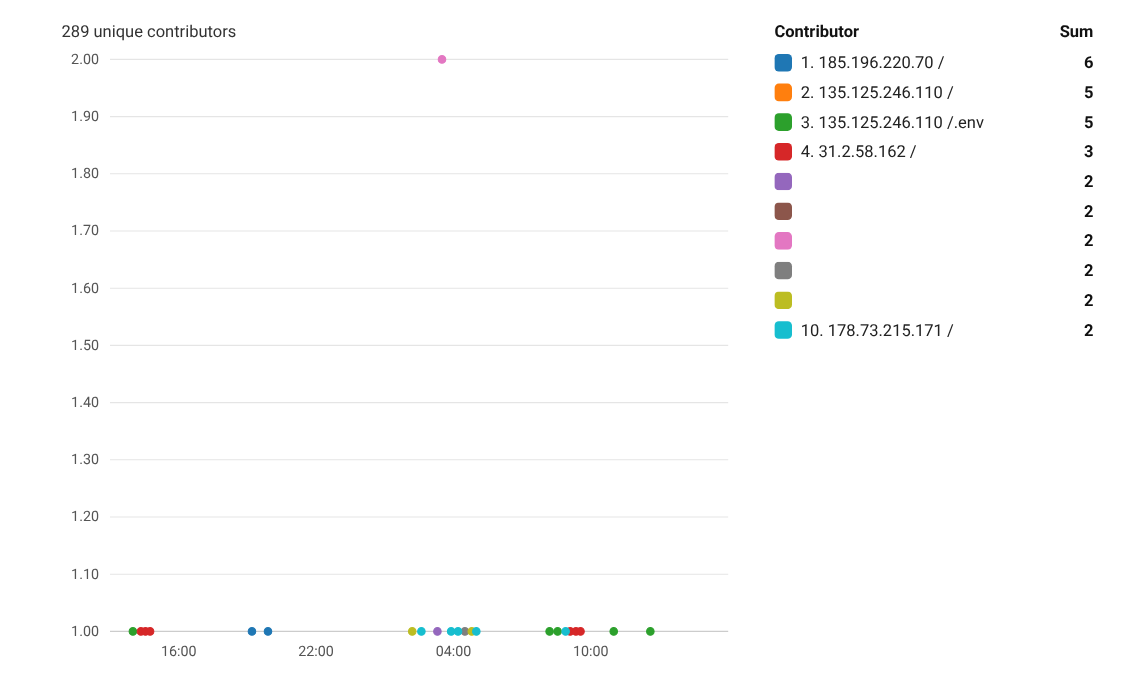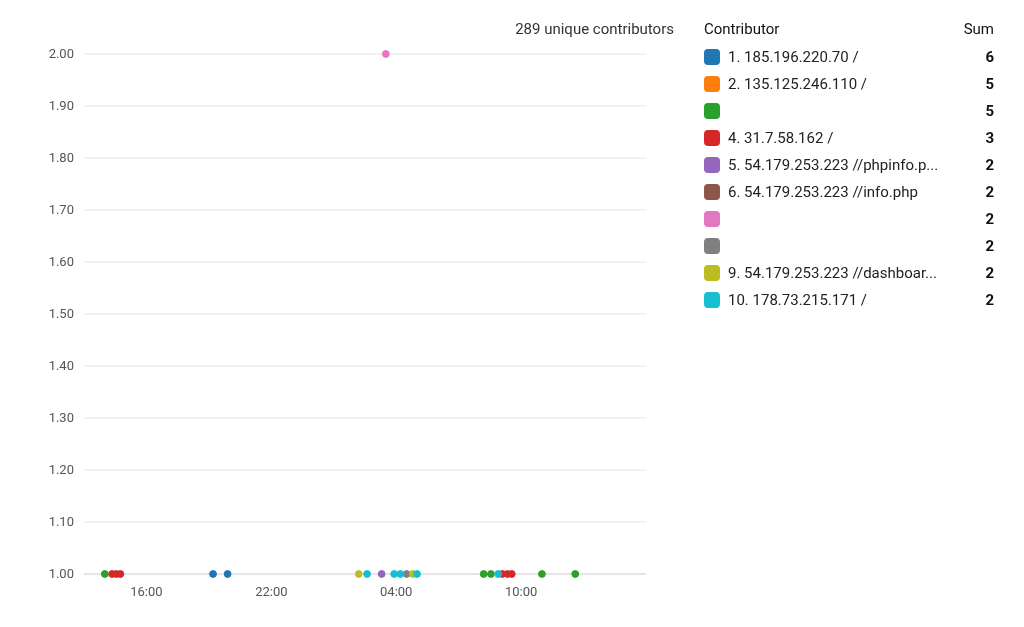--- a/index.html
+++ b/index.html
@@ -10,22 +10,21 @@
       width: 1024px;
       height: 627px;
       overflow: hidden;
       font-size: 15px;
     }
     .container {
       display: flex;
       flex-direction: row;
       width: 100%;
       height: 100%;
-      padding: 20px 30px 10px 26px;
-      text-align: right;
+      padding: 20px 30px 10px 42px;
     }
     .chart-panel {
       flex: 1 1 auto;
       display: flex;
       flex-direction: column;
       position: relative;
     }
     .chart-title {
       font-size: 15px;
       font-weight: 400;
@@ -41,21 +40,21 @@
 
     .legend-panel {
       width: 320px;
       padding-left: 30px;
       padding-top: 0;
     }
     .legend-header {
       display: flex;
       align-items: baseline;
       justify-content: space-between;
-      font-weight: 400;
+      font-weight: 700;
       color: #111;
       font-size: 15px;
       margin-bottom: 10px;
     }
     .legend-row {
       display: flex;
       align-items: center;
       justify-content: space-between;
       margin-bottom: 9px;
       font-size: 15px;
@@ -168,60 +167,58 @@
         <div class="legend-row">
           <div class="legend-left">
             <span class="swatch" style="background: rgb(255, 127, 14);"></span>
             <span class="legend-label">2. 135.125.246.110 /</span>
           </div>
           <span class="legend-sum">5</span>
         </div>
         <div class="legend-row">
           <div class="legend-left">
             <span class="swatch" style="background: rgb(44, 160, 44);"></span>
+            <span class="legend-label">3. 135.125.246.110 /.env</span>
           </div>
           <span class="legend-sum">5</span>
         </div>
         <div class="legend-row">
           <div class="legend-left">
             <span class="swatch" style="background: rgb(214, 39, 40);"></span>
-            <span class="legend-label">4. 31.7.58.162 /</span>
+            <span class="legend-label">4. 31.2.58.162 /</span>
           </div>
           <span class="legend-sum">3</span>
         </div>
         <div class="legend-row">
           <div class="legend-left">
             <span class="swatch" style="background: rgb(148, 103, 189);"></span>
-            <span class="legend-label">5. 54.179.253.223 //phpinfo.p...</span>
           </div>
           <span class="legend-sum">2</span>
         </div>
         <div class="legend-row">
           <div class="legend-left">
             <span class="swatch" style="background: rgb(140, 86, 75);"></span>
-            <span class="legend-label">6. 54.179.253.223 //info.php</span>
           </div>
           <span class="legend-sum">2</span>
         </div>
         <div class="legend-row">
           <div class="legend-left">
             <span class="swatch" style="background: rgb(227, 119, 194);"></span>
           </div>
           <span class="legend-sum">2</span>
         </div>
         <div class="legend-row">
           <div class="legend-left">
             <span class="swatch" style="background: rgb(127, 127, 127);"></span>
           </div>
           <span class="legend-sum">2</span>
         </div>
         <div class="legend-row">
           <div class="legend-left">
             <span class="swatch" style="background: rgb(188, 189, 34);"></span>
-            <span class="legend-label">9. 54.179.253.223 //dashboar...</span>
           </div>
           <span class="legend-sum">2</span>
         </div>
         <div class="legend-row">
           <div class="legend-left">
             <span class="swatch" style="background: rgb(23, 190, 207);"></span>
             <span class="legend-label">10. 178.73.215.171 /</span>
           </div>
           <span class="legend-sum">2</span>
         </div>

